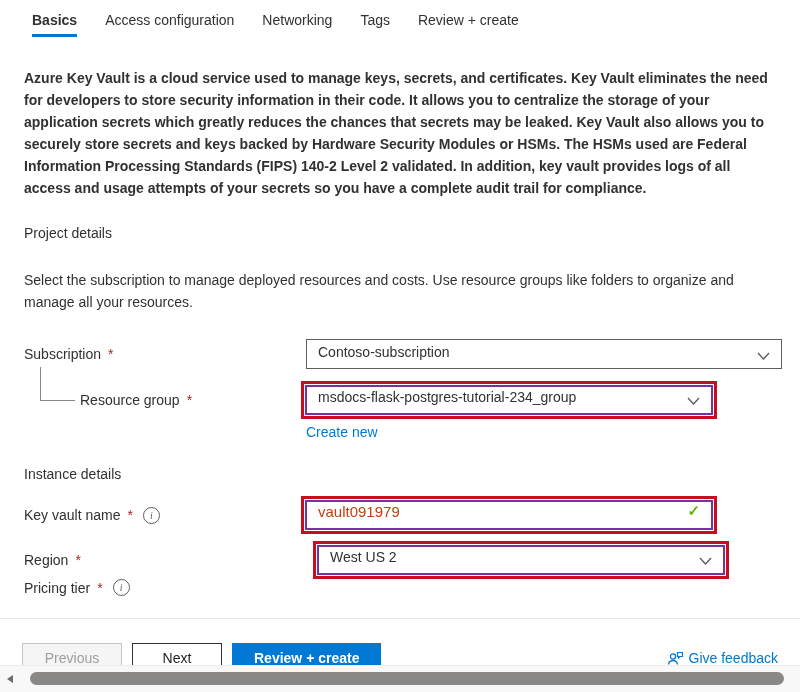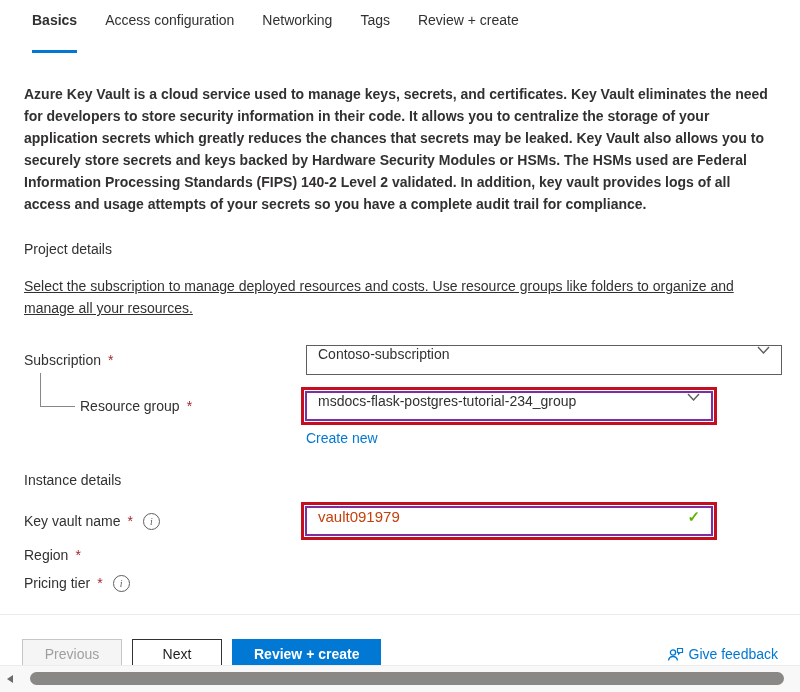--- a/index.html
+++ b/index.html
@@ -4,45 +4,45 @@
 <style>
   html,body{margin:0;padding:0;}
   body{
     width:800px;height:692px;position:relative;overflow:hidden;
     background:#ffffff;color:#323130;
     font-family:"Liberation Sans", sans-serif;
     font-size:14px;
   }
   
   .tabs{display:flex;gap:28px;padding:12px 0 0 32px;}
-  .tab{padding-bottom:22px;border-bottom:3px solid transparent;cursor:pointer;white-space:nowrap;}
+  .tab{padding-bottom:6px;border-bottom:3px solid transparent;cursor:pointer;white-space:nowrap;}
   .tab.active{font-weight:bold;border-bottom-color:#0078d4;}
   
   .intro{margin:30px 22px 0 24px;line-height:22px;font-weight:bold;}
   .section-title{margin:26px 0 0 24px;}
-  .section-desc{margin:18px 22px 0 24px;line-height:22px;text-decoration:underline;}
+  .section-desc{margin:28px 22px 0 24px;line-height:22px;}
   
   .row{display:flex;align-items:center;padding-left:24px;position:relative;}
   .row.m-sub{margin-top:26px;}
   .row.m-rg{margin-top:12px;}
   .row.m-kv{margin-top:14px;}
   .row.m-region{margin-top:7px;gap:12px;}
-  .row.m-pricing{margin-top:12px;}
-  .label{width:282px;flex:none;display:flex;gap:6px;}
+  .row.m-pricing{}
+  .label{width:282px;flex:none;display:flex;align-items:center;gap:6px;}
   .label.indent{padding-left:56px;box-sizing:border-box;}
   .req{color:#a4262c;margin-left:1px;}
   .info-icon{
     width:15px;height:15px;border:1px solid #605e5c;border-radius:50%;
     color:#605e5c;font-size:10px;line-height:15px;text-align:center;
     font-family:"Liberation Serif", serif;font-style:italic;margin-left:4px;flex:none;
   }
   .field{
     box-sizing:border-box;width:476px;height:30px;background:#fff;
-    border:1px solid #605e5c;display:flex;align-items:flex-start;
-    justify-content:space-between;padding:0 11px;cursor:pointer;
+    border:1px solid #605e5c;display:flex;align-items:flex-end;
+    justify-content:space-between;padding:8px 11px;cursor:pointer;
   }
   .red-box{
     display:inline-block;border:3px solid #c50f1f;padding:1px;margin-left:-5px;background:#fff;
   }
   .red-box .field{border:2px solid #7d2ea0;width:408px;}
   .field input{
     border:none;outline:none;flex:1;font-size:15px;color:#c2410c;
     font-family:"Liberation Sans", sans-serif;padding:0;background:transparent;
   }
   .chevron{flex:none;margin-left:8px;}
@@ -134,20 +134,28 @@
       <span class="check">✓</span>
     </div>
   </div>
 </div>
 
 <div class="row m-region">
   <div class="label">
     <span>Region</span>
       <span class="req">*</span>
   </div>
+  <div class="red-box">
+    <div class="field">
+      <span>West US 2</span>
+      <svg class="chevron" width="13" height="8" viewBox="0 0 13 8">
+          <polyline points="1,1 6.5,7 12,1" fill="none" stroke="#605e5c" stroke-width="1.4"></polyline>
+        </svg>
+    </div>
+  </div>
 </div>
 
 <div class="row m-pricing">
   <div class="label">
     <span>Pricing tier</span>
       <span class="req">*</span>
     <span class="info-icon">i</span>
   </div>
 </div>
 

